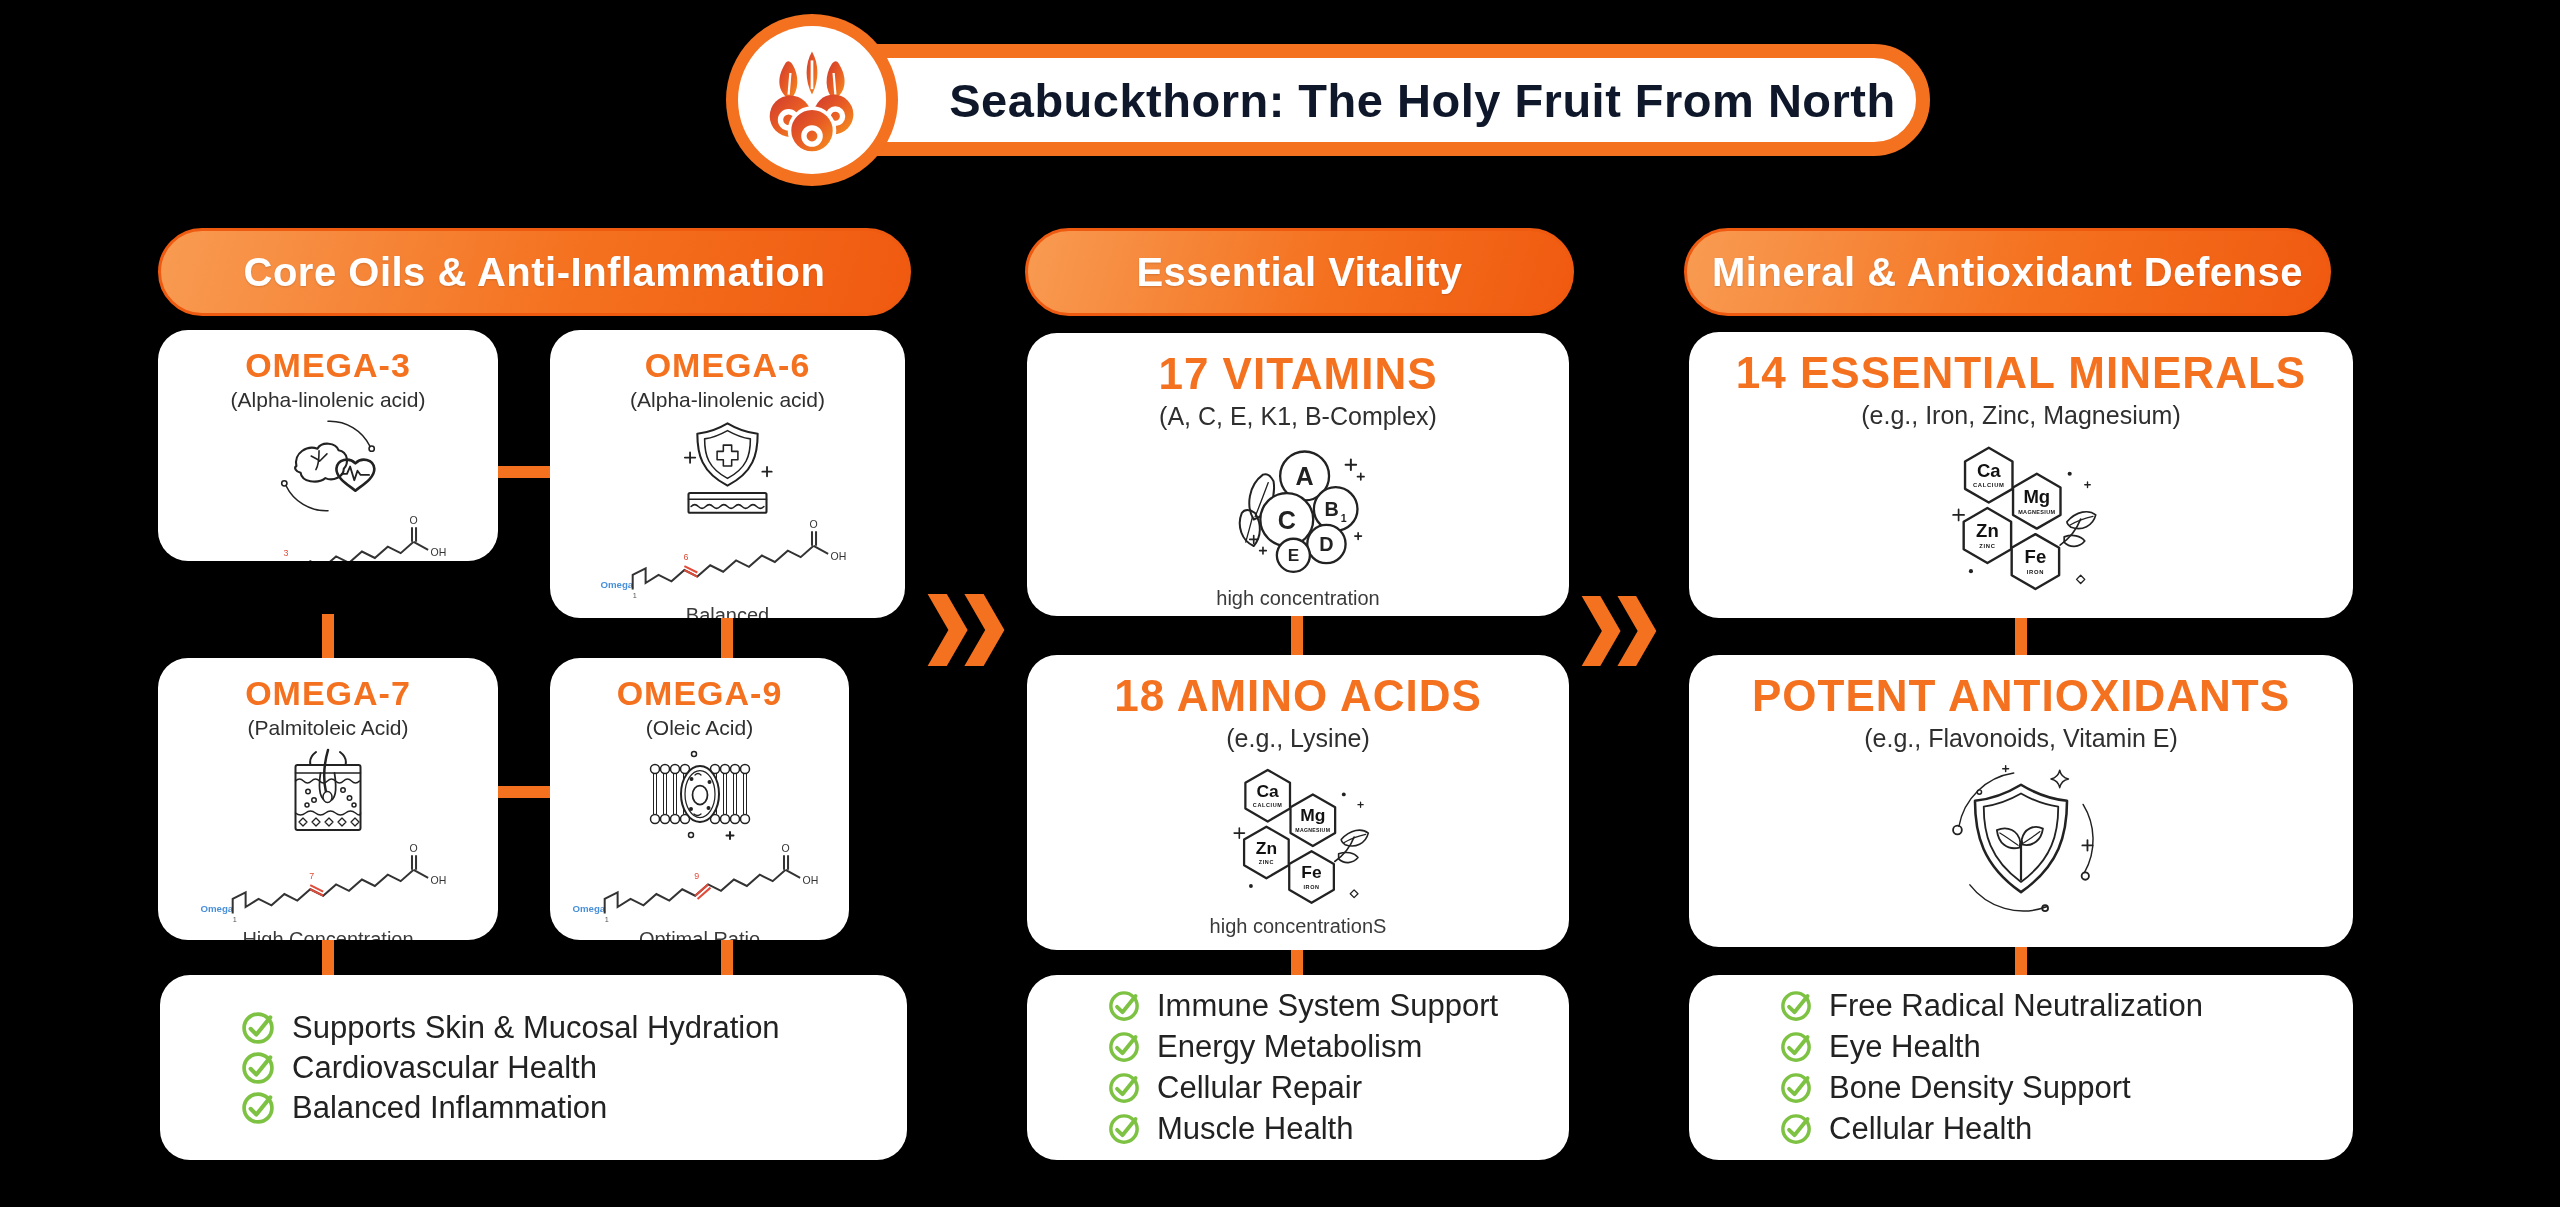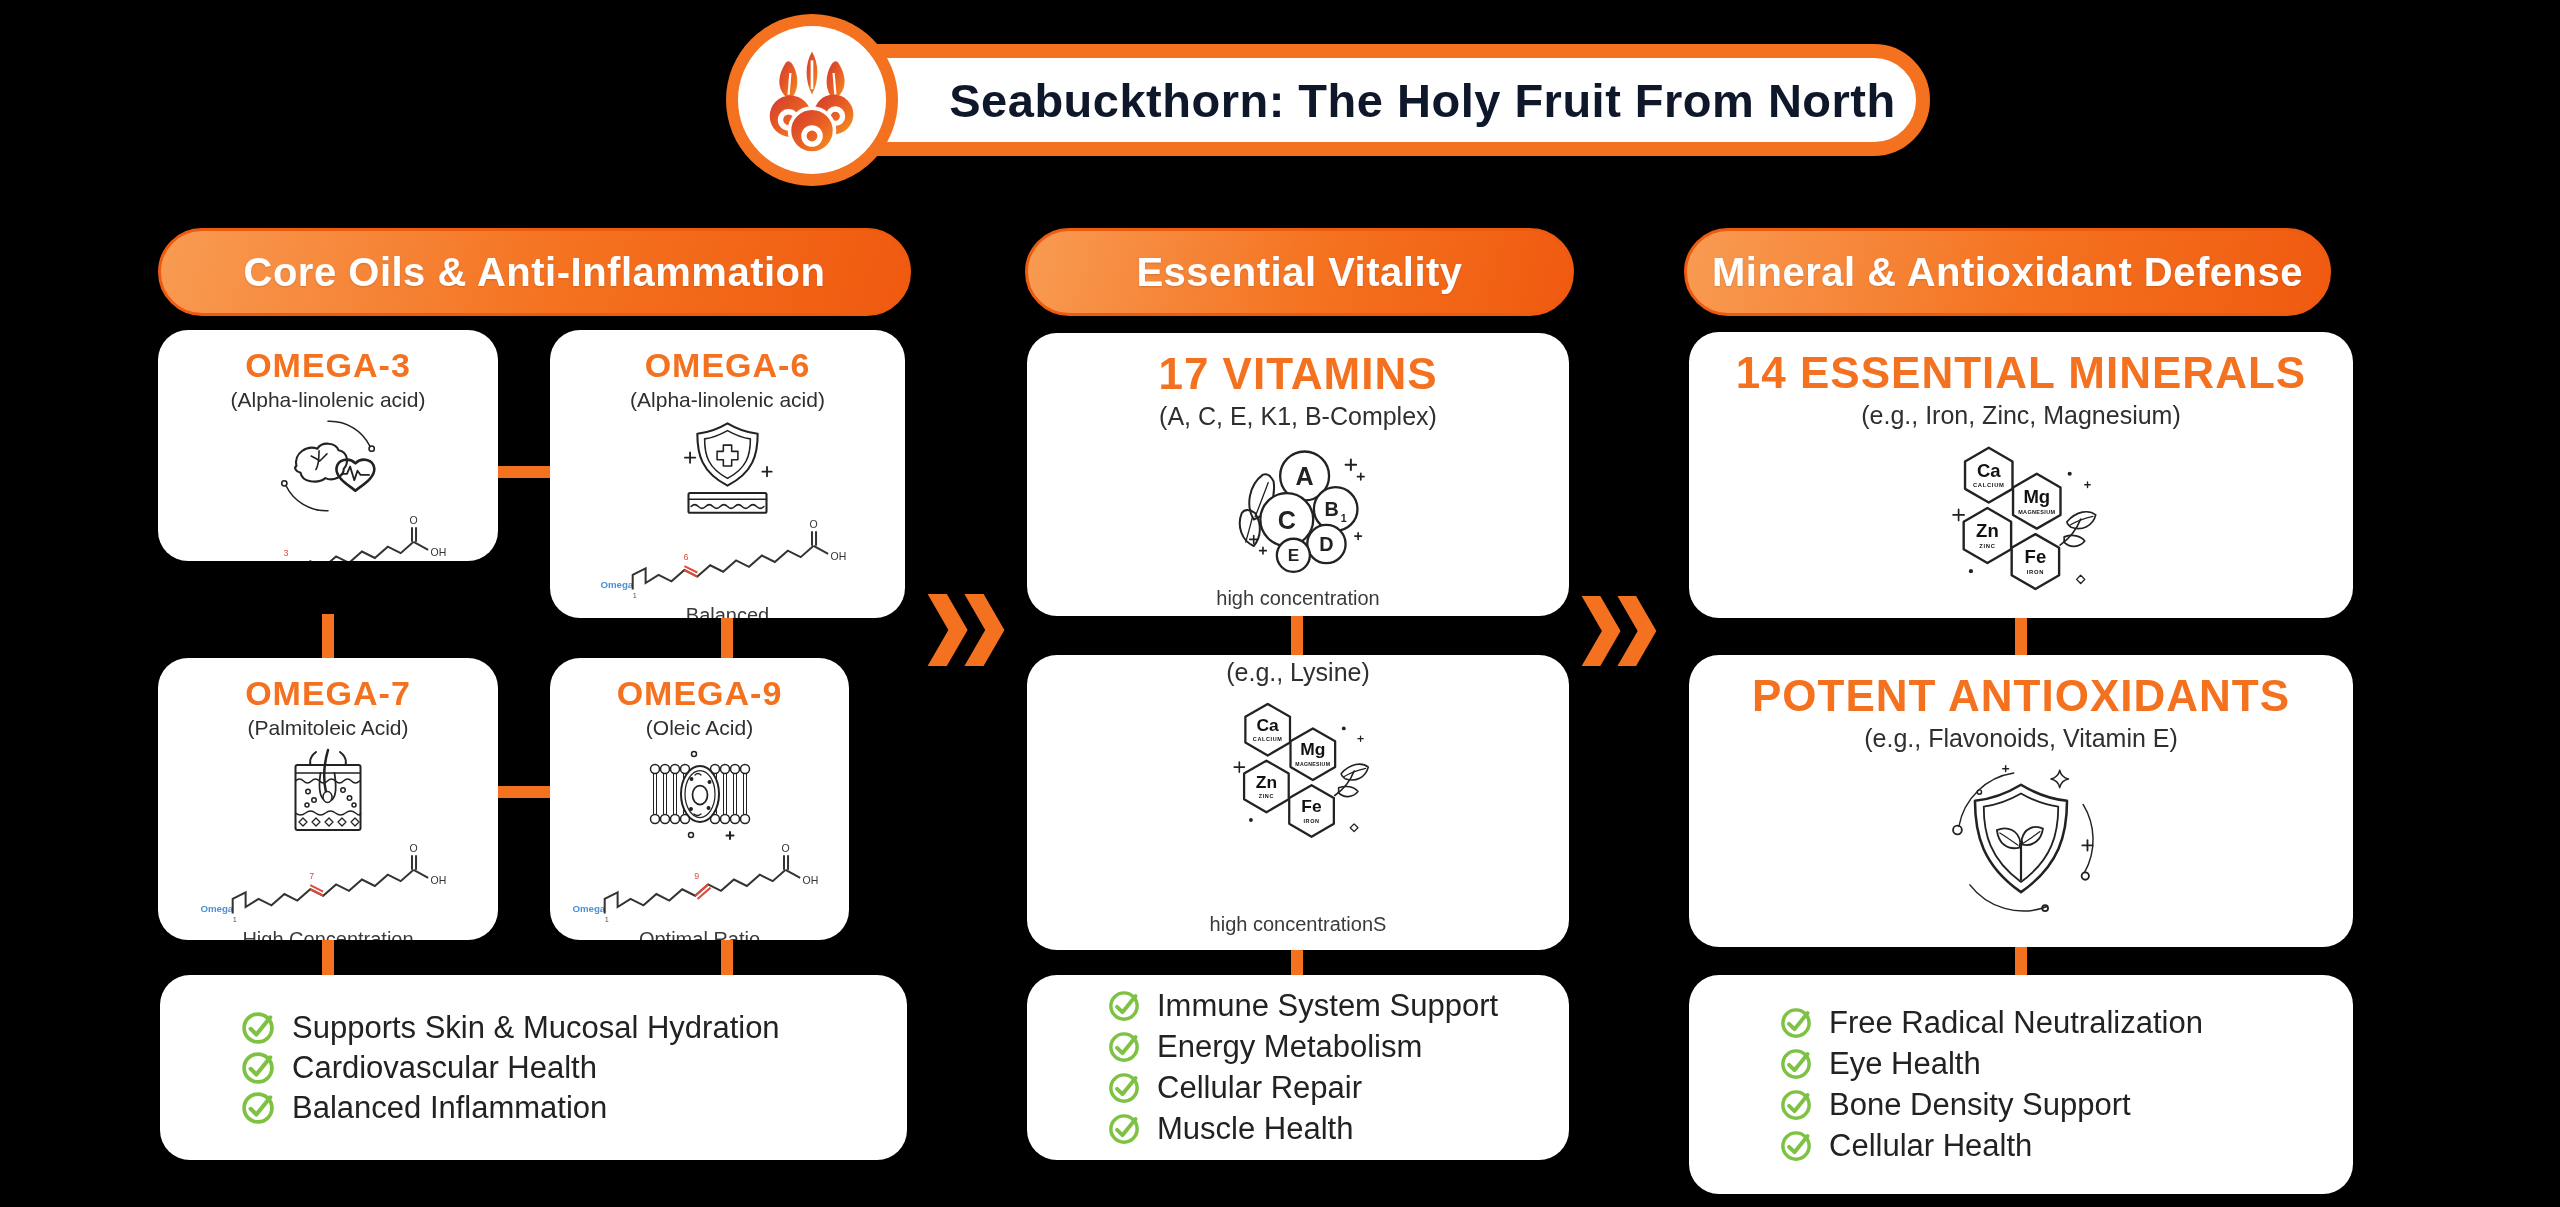--- a/index.html
+++ b/index.html
@@ -330,20 +330,21 @@
         <path d="M210,58 v10 M205,63 h10" stroke-width="2.5"></path>
         <path d="M48,152 v12 M42,158 h12" stroke-width="2.5"></path>
         <path d="M62,170 v10 M57,175 h10" stroke-width="2.5"></path>
         <path d="M206,148 v10 M201,153 h10" stroke-width="2.5"></path>
       </svg>
     </div>
     <div class="card-caption">high concentration</div>
   </div>
 
   <div class="abs card" style="left:1027px;top:655px;width:542px;height:295px;">
+    <div class="card-title t-big">18 AMINO ACIDS</div>
     <div class="card-sub s-big">(e.g., Lysine)</div>
     <div class="icon-box">
       <svg width="162" height="158" viewBox="0 0 250 245" fill="none" stroke="#222" stroke-width="3.5" stroke-linecap="round" stroke-linejoin="round">
         <polygon points="78,20 112.6,40 112.6,80 78,100 43.4,80 43.4,40" fill="#fff"></polygon>
         <polygon points="148,58 182.6,78 182.6,118 148,138 113.4,118 113.4,78" fill="#fff"></polygon>
         <polygon points="76,108 110.6,128 110.6,168 76,188 41.4,168 41.4,128" fill="#fff"></polygon>
         <polygon points="146,146 180.6,166 180.6,206 146,226 111.4,206 111.4,166" fill="#fff"></polygon>
         <text x="78" y="62" font-size="27" font-weight="bold" fill="#111" text-anchor="middle" stroke="none">Ca</text>
         <text x="78" y="78" font-size="8.5" font-weight="bold" fill="#111" text-anchor="middle" letter-spacing="1" stroke="none">CALCIUM</text>
         <text x="148" y="100" font-size="27" font-weight="bold" fill="#111" text-anchor="middle" stroke="none">Mg</text>
@@ -472,21 +473,21 @@
     </div>
     <div class="benefit-row">
       <svg width="34" height="34" viewBox="0 0 44 44" fill="none" stroke="#7DC242" stroke-linecap="round" stroke-linejoin="round">
           <circle cx="22" cy="22" r="17" stroke-width="4.5"></circle>
           <path d="M13 23 l7 7 L37 9" stroke-width="5"></path>
         </svg>
       <span class="benefit-text">Muscle Health</span>
     </div>
   </div>
 
-  <div class="abs benefits" style="left:1689px;top:975px;width:664px;height:219px;gap:5px;padding-left:90px;">
+  <div class="abs benefits" style="left:1689px;top:975px;width:664px;height:185px;gap:5px;padding-left:90px;">
     <div class="benefit-row">
       <svg width="34" height="34" viewBox="0 0 44 44" fill="none" stroke="#7DC242" stroke-linecap="round" stroke-linejoin="round">
           <circle cx="22" cy="22" r="17" stroke-width="4.5"></circle>
           <path d="M13 23 l7 7 L37 9" stroke-width="5"></path>
         </svg>
       <span class="benefit-text">Free Radical Neutralization</span>
     </div>
     <div class="benefit-row">
       <svg width="34" height="34" viewBox="0 0 44 44" fill="none" stroke="#7DC242" stroke-linecap="round" stroke-linejoin="round">
           <circle cx="22" cy="22" r="17" stroke-width="4.5"></circle>

